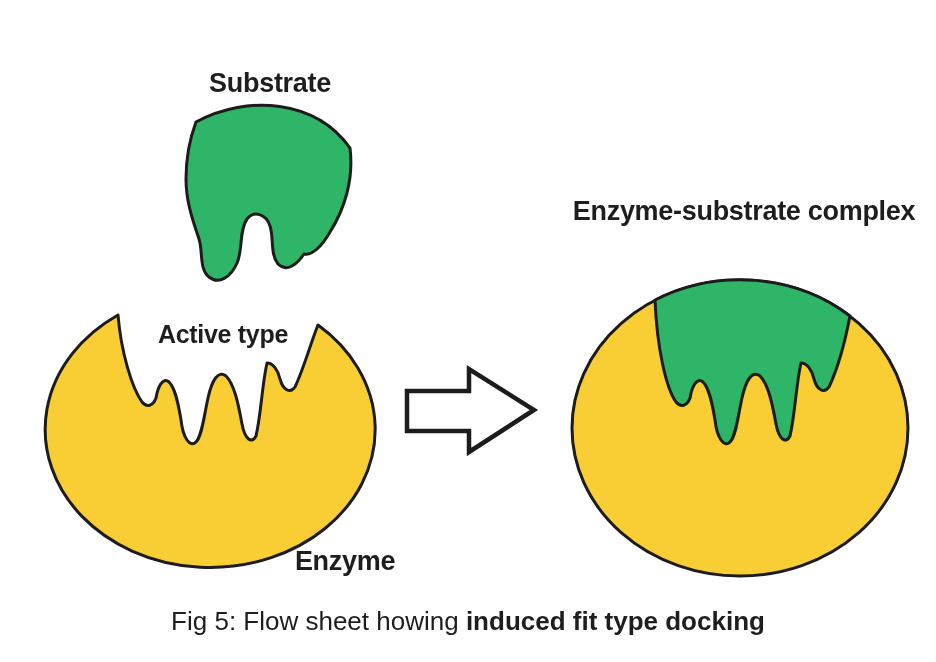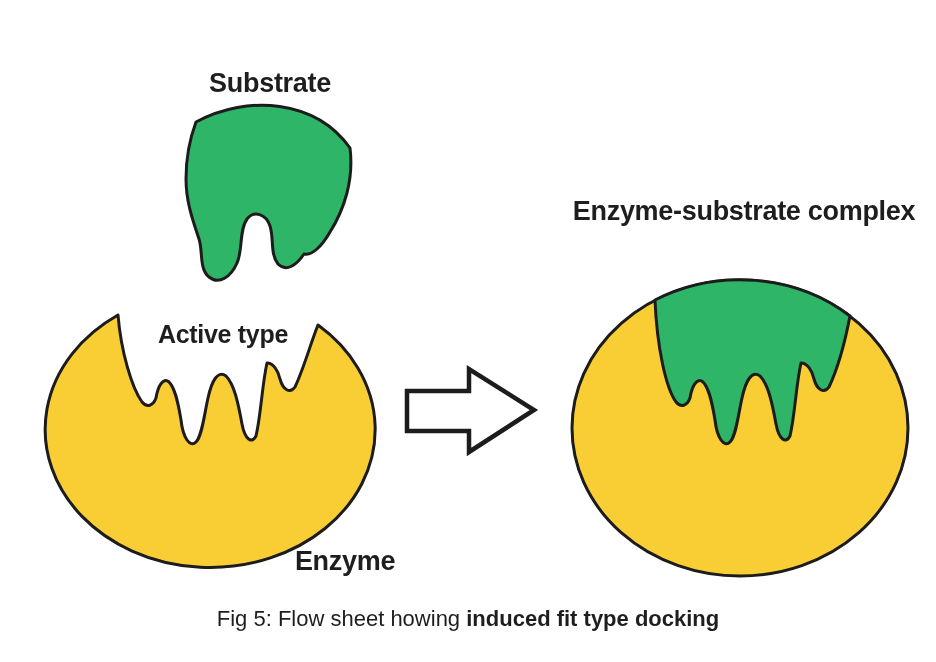--- a/index.html
+++ b/index.html
@@ -45,21 +45,21 @@
   .label.mid {
     font-size: 25px;
   }
   .caption {
     position: absolute;
     left: 468px;
     top: 606px;
     transform: translateX(-50%);
     white-space: nowrap;
     color: #1e1e1e;
-    font-size: 22px;
+    font-size: 26px;
     font-weight: 400;
   }
   .caption .bold {
     font-weight: 700;
   }
 </style>
 </head>
 <body>
 
 <div class="stage">

